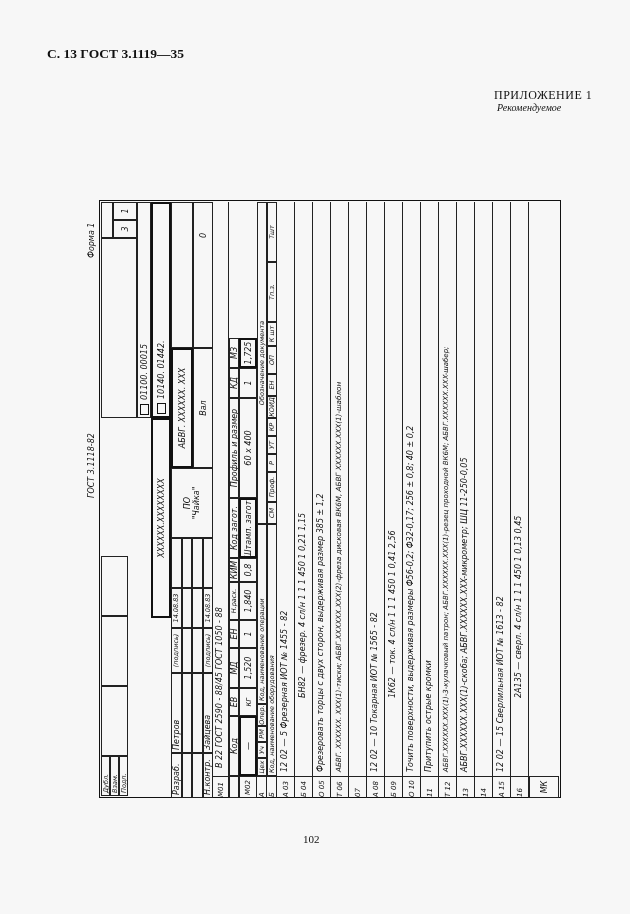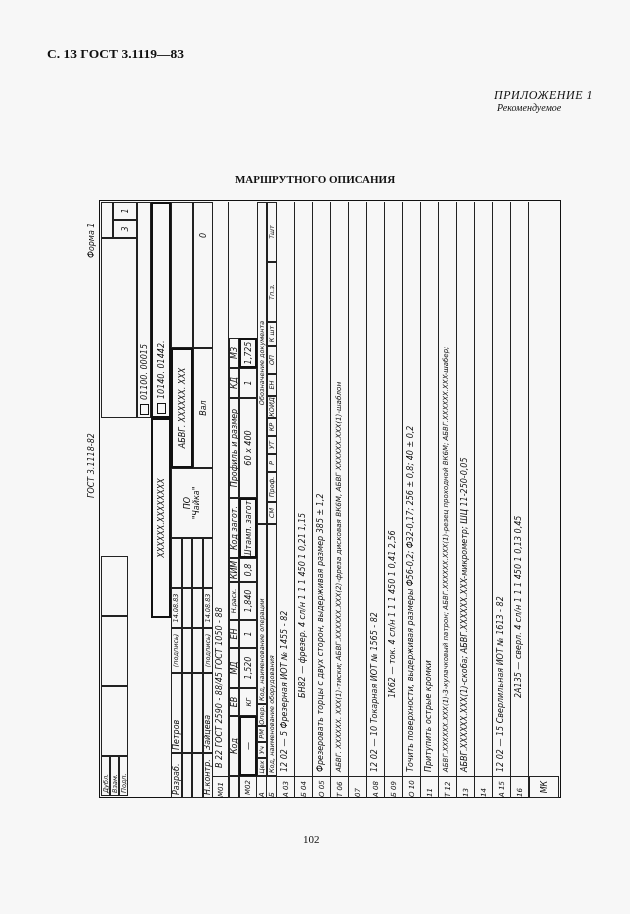--- a/index.html
+++ b/index.html
@@ -1,19 +1,19 @@
 <!DOCTYPE html>
 <html><head>
 <meta charset="utf-8">
 <style>
   html, body { margin:0; padding:0; }
   body { width:630px; height:914px; background:#f7f7f7; position:relative; overflow:hidden;
          font-family:"Liberation Serif", serif; color:#111; }
   .page-header { position:absolute; left:47px; top:46px; font-weight:bold; font-size:13.5px; }
-  .appendix { position:absolute; left:494px; top:88px; font-style:italic; font-size:12px; letter-spacing:0.5px; }
+  .appendix { position:absolute; left:494px; top:88px; font-size:12px; letter-spacing:0.5px; }
   .appendix-sub { position:absolute; left:497px; top:102px; font-style:italic; font-size:10px; }
   .title { position:absolute; left:0; width:630px; top:173px; text-align:center; font-weight:bold; font-size:11px; line-height:13px; }
   .page-num { position:absolute; left:303px; top:833px; font-size:11px; }
 
   
   .form-wrap { position:absolute; left:99px; top:200px; width:462px; height:598px; }
   .form { position:absolute; width:598px; height:462px; left:-68px; top:68px;
           transform:rotate(-90deg); transform-origin:center center;
           font-family:"DejaVu Sans", sans-serif; font-style:italic; font-size:8px; color:#111; }
   .frame { position:absolute; left:0; top:0; width:596px; height:460px; border:1.5px solid #111; }
@@ -24,25 +24,24 @@
   .l { justify-content:flex-start; padding-left:2px; }
   .small { font-size:6.5px; }
   .row { position:absolute; left:0; width:596px; height:18px; border-bottom:1px solid #222; box-sizing:border-box; }
   .rowlbl { position:absolute; left:0; top:0; width:22px; height:18px; border-right:1px solid #222; box-sizing:border-box;
             font-size:7px; display:flex; align-items:center; padding-left:1px; }
   .rowtxt { position:absolute; top:3px; font-size:8px; white-space:nowrap; }
 </style>
 </head>
 <body>
 
-<div class="page-header">С. 13 ГОСТ 3.1119—83</div>
+<div class="page-header">С. 13 ГОСТ 3.1119—35</div>
 <div class="appendix">ПРИЛОЖЕНИЕ 1</div>
 <div class="appendix-sub">Рекомендуемое</div>
 <div class="title">
-  <div>МАРШРУТНОГО ОПИСАНИЯ</div>
 </div>
 
 <div class="form-wrap">
 <div class="form">
   <div class="frame"></div>
 
   <div class="t" style="left:300px; top:-12px;">ГОСТ 3.1118-82</div>
   <div class="t" style="left:540px; top:-12px;">Форма 1</div>
 
   <div class="cell l small" style="left:2px; top:2px; width:40px; height:9px;">Дубл.</div>

